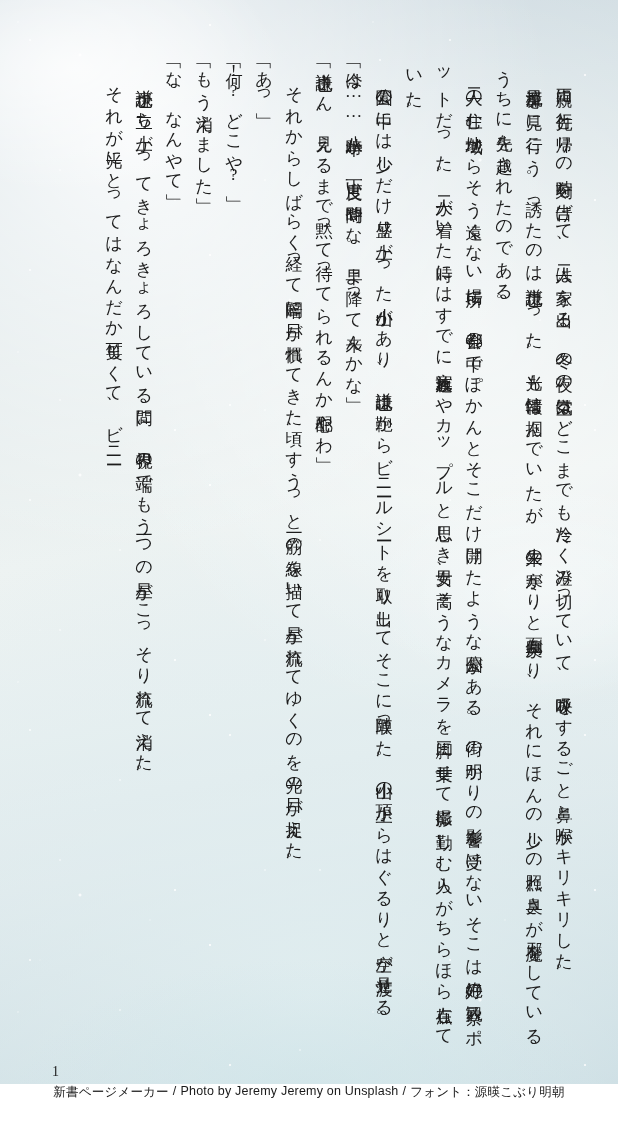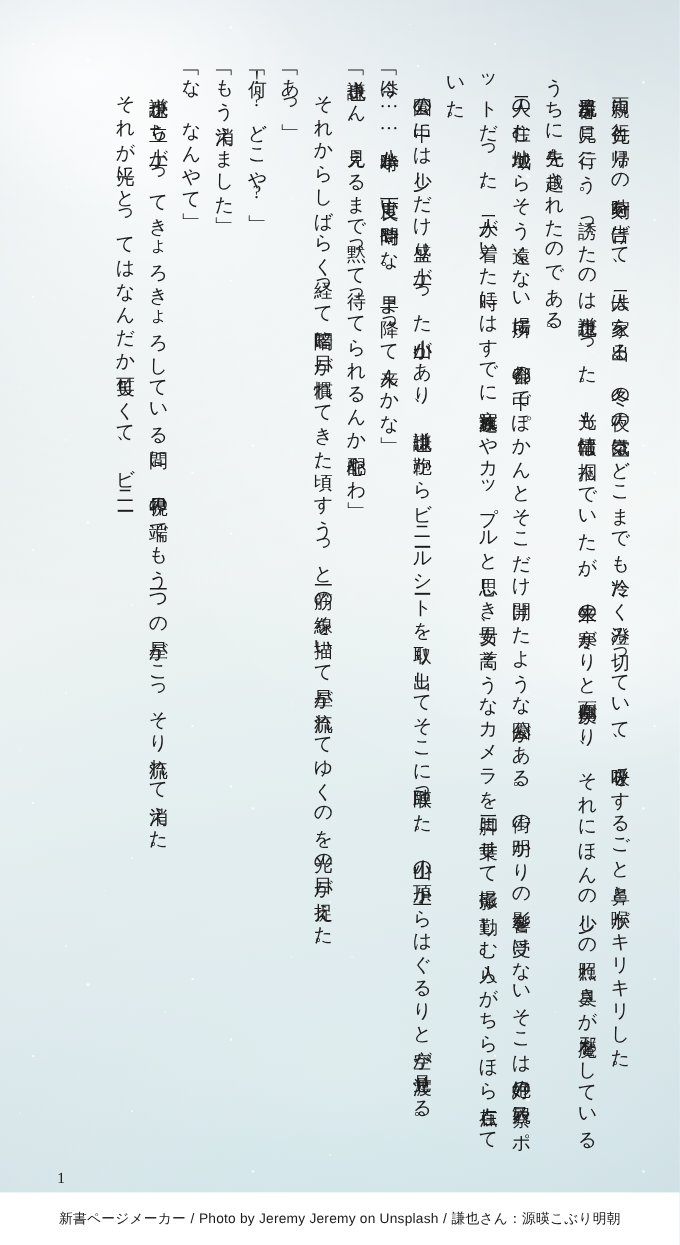--- a/index.html
+++ b/index.html
@@ -113,21 +113,21 @@
   }
 
   .footer {
     position: absolute;
     left: 0;
     right: 0;
     bottom: 0;
     height: 48px;
     background: #ffffff;
     display: flex;
-    align-items: center;
+    align-items: flex-start;
     justify-content: center;
     font-size: 12.5px;
     color: #1a1a1a;
     letter-spacing: 0.2px;
     font-family: "Liberation Sans", sans-serif;
   }
   .footer .sep { padding: 0 4px; }
 </style>
 </head>
 <body>
@@ -154,15 +154,15 @@
     <p>それが光にとってはなんだか可笑しくて、ビニー</p>
   </div>
 
   <div class="page-number">1</div>
 
   <div class="footer">
     <span>新書ページメーカー</span>
     <span class="sep">/</span>
     <span>Photo by Jeremy Jeremy on Unsplash</span>
     <span class="sep">/</span>
-    <span>謙也さん：源暎こぶり明朝</span>
+    <span>フォント：源暎こぶり明朝</span>
   </div>
 </div>
 
 </body></html>

